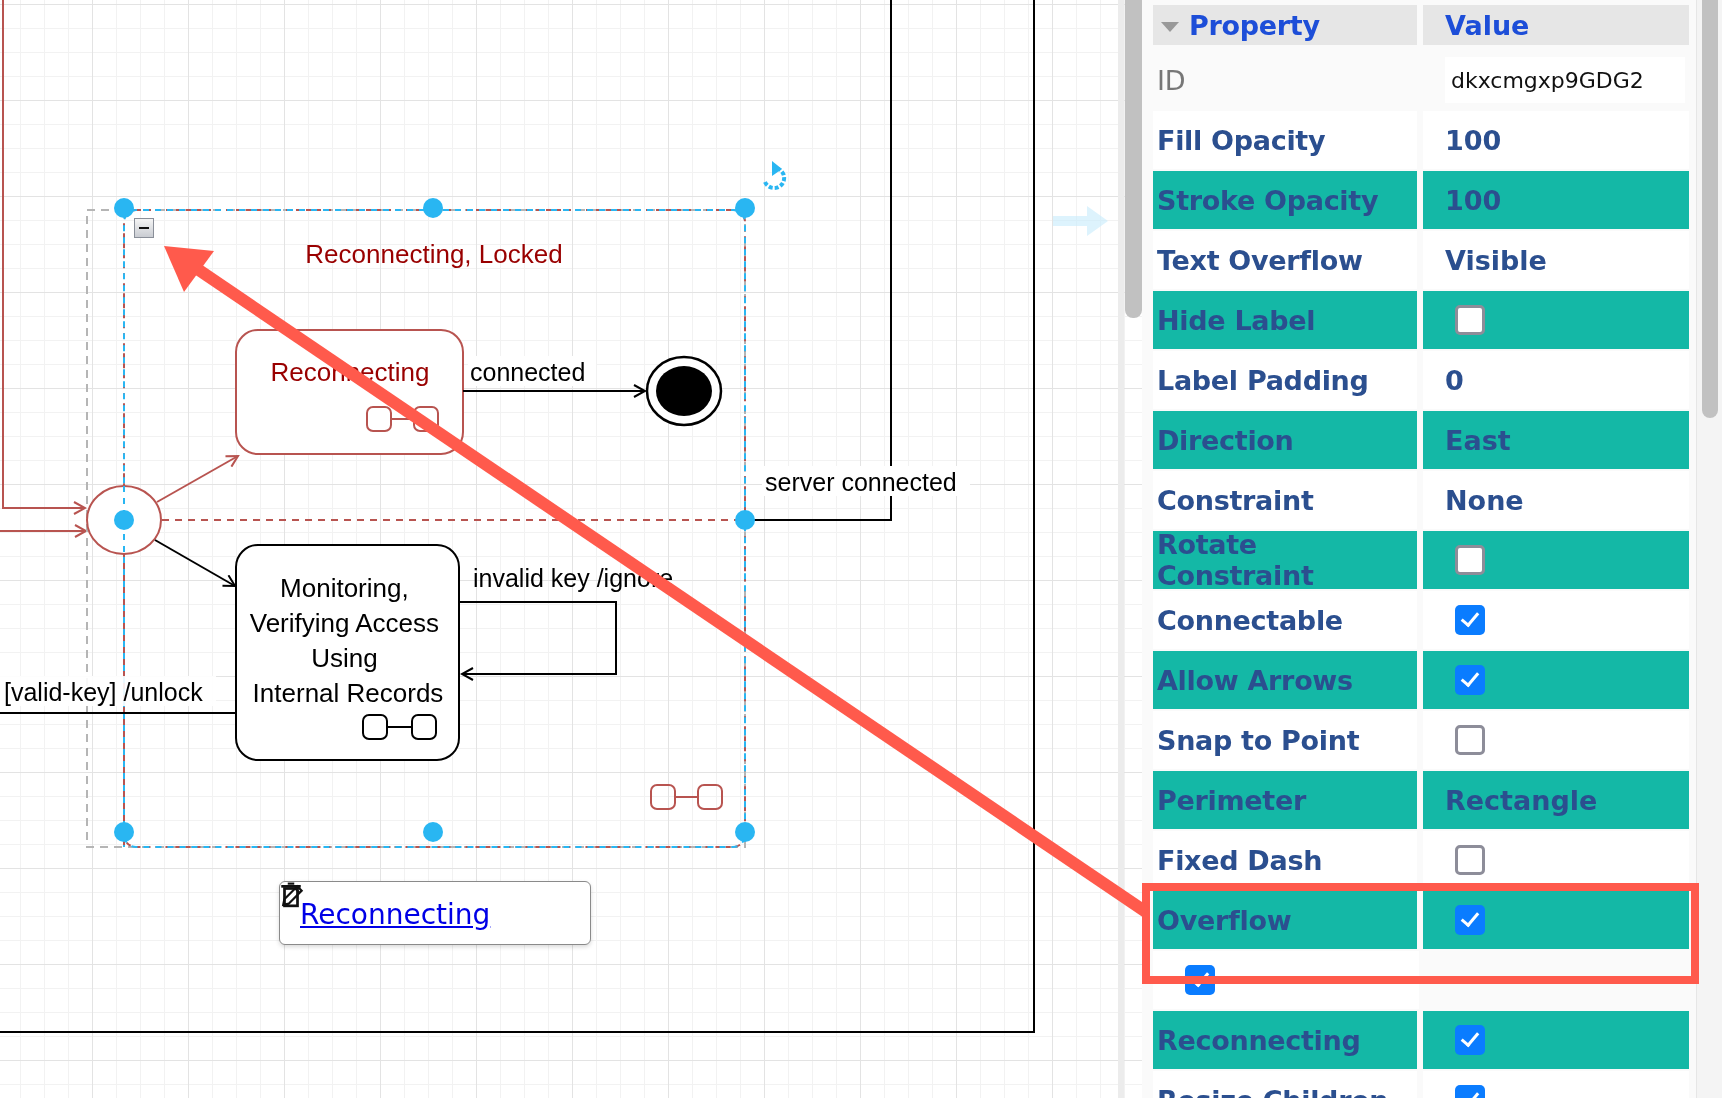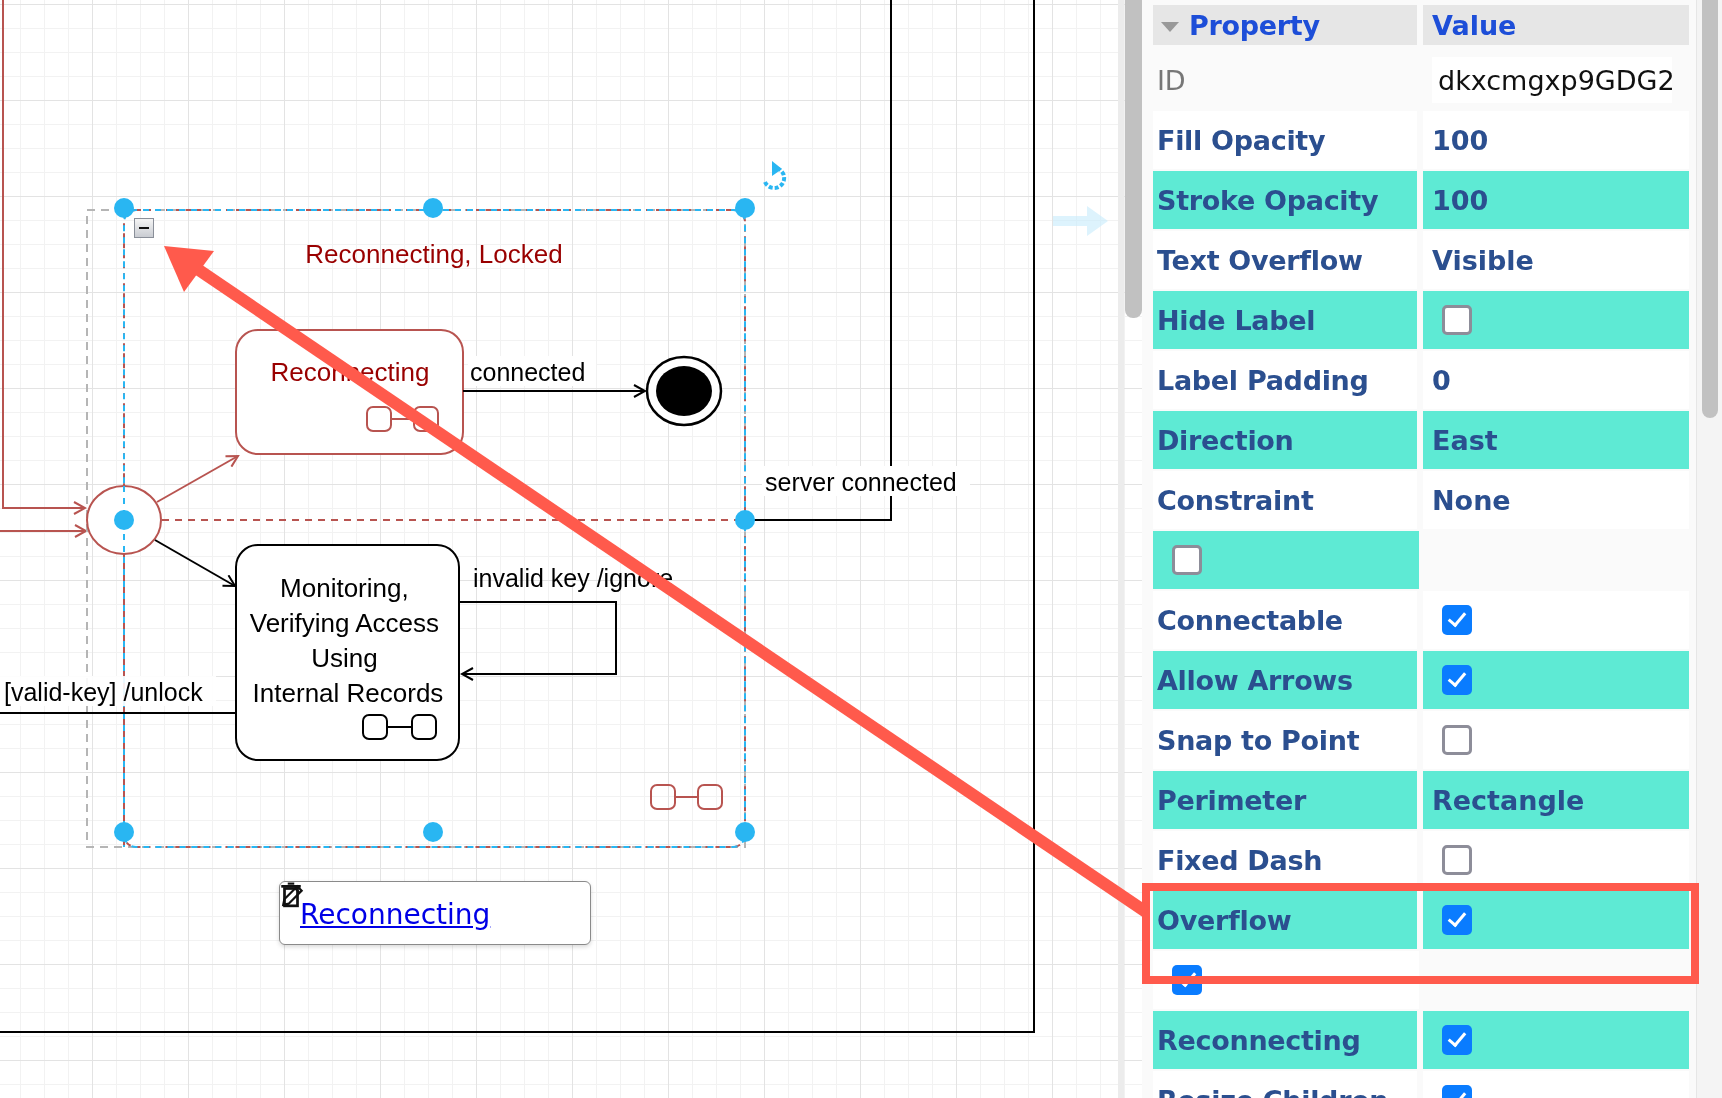--- a/index.html
+++ b/index.html
@@ -27,30 +27,30 @@
   .collapse-btn { position:absolute; left:134px; top:218px; width:20px; height:20px; box-sizing:border-box;
     border:1px solid #8a8f99; background:linear-gradient(#f5f5f5,#c9ccd2); cursor:pointer; }
   .collapse-btn::after { content:""; position:absolute; left:4px; top:8px; width:10px; height:2px; background:#111; }
 
   
   #panel { position:absolute; left:1142px; top:0; width:580px; height:1098px; background:#fafafa; }
   .ptable { position:absolute; left:11px; top:5px; width:536px; }
   .prow { position:relative; display:flex; height:58px; margin-bottom:2px; }
   .prow .c1, .prow .c2 { height:58px; display:flex; align-items:center; box-sizing:border-box; }
   .prow .c1 { width:264px; margin-right:6px; padding-left:4px; font-size:27px; font-weight:bold; color:#2b4f8f; font-family:"DejaVu Sans", sans-serif; letter-spacing:-0.3px; }
-  .prow .c2 { width:266px; padding-left:9px; font-size:27px; font-weight:bold; color:#2b4f8f; font-family:"DejaVu Sans", sans-serif; }
+  .prow .c2 { width:266px; padding-left:22px; font-size:27px; font-weight:bold; color:#2b4f8f; font-family:"DejaVu Sans", sans-serif; }
   .prow.white .c1, .prow.white .c2 { background:#ffffff; }
-  .prow.blue .c1, .prow.blue .c2 { background:#5eead4; }
+  .prow.blue .c1, .prow.blue .c2 { background:#14b8a6; }
   .prow.hdr { height:40px; margin-bottom:6px; }
   .prow.hdr .c1, .prow.hdr .c2 { height:40px; background:#e6e6e6; color:#1d4ed8; font-size:27px; }
   .prow.hdr .c1 { padding-left:8px; }
   .hdr-tri { width:0; height:0; border-left:9px solid transparent; border-right:9px solid transparent; border-top:10px solid #999; margin-right:10px; margin-top:3px; }
   .prow.idrow .c1 { color:#777; font-weight:normal; background:#fafafa; }
   .prow.idrow .c2 { background:#fafafa; }
-  .id-field { background:#fff; height:46px; width:240px; display:flex; align-items:center; padding-left:6px; font-size:27px; font-weight:normal; color:#111; overflow:hidden; white-space:nowrap; box-sizing:border-box; }
+  .id-field { background:#fff; height:46px; width:240px; display:flex; align-items:center; padding-left:6px; font-size:22px; font-weight:normal; color:#111; overflow:hidden; white-space:nowrap; box-sizing:border-box; }
   .cb { width:30px; height:30px; box-sizing:border-box; border-radius:5px; margin-left:10px; cursor:pointer; position:relative; }
   .cb.off { border:3px solid #8d8d99; background:#fff; }
   .cb.on { background:#0a7cff; }
   .cb.on::after { content:""; position:absolute; left:10px; top:4px; width:7px; height:14px; border-right:3px solid #fff; border-bottom:3px solid #fff; transform:rotate(40deg); }
   .right-scroll { position:absolute; left:1702px; top:0; width:16px; height:418px; background:#c1c1c1; border-radius:0 0 8px 8px; }
   .right-track { position:absolute; left:1696px; top:0; width:26px; height:1098px; background:#f4f4f4; border-left:1px solid #e6e6e6; }
   .highlight-box { position:absolute; left:1142px; top:883px; width:557px; height:101px; border:8px solid #ff5a4c; box-sizing:border-box; pointer-events:none; }
   #overlay { position:absolute; left:0; top:0; pointer-events:none; }
 </style>
 </head>
@@ -226,20 +226,21 @@
         </div>
         <div class="prow blue">
           <div class="c1">Direction</div>
           <div class="c2">East</div>
         </div>
         <div class="prow white">
           <div class="c1">Constraint</div>
           <div class="c2">None</div>
         </div>
         <div class="prow blue">
+          <div class="c1">Rotate Constraint</div>
           <div class="c2">
             <div class="cb off"></div>
           </div>
         </div>
         <div class="prow white">
           <div class="c1">Connectable</div>
           <div class="c2">
             <div class="cb on"></div>
           </div>
         </div>

